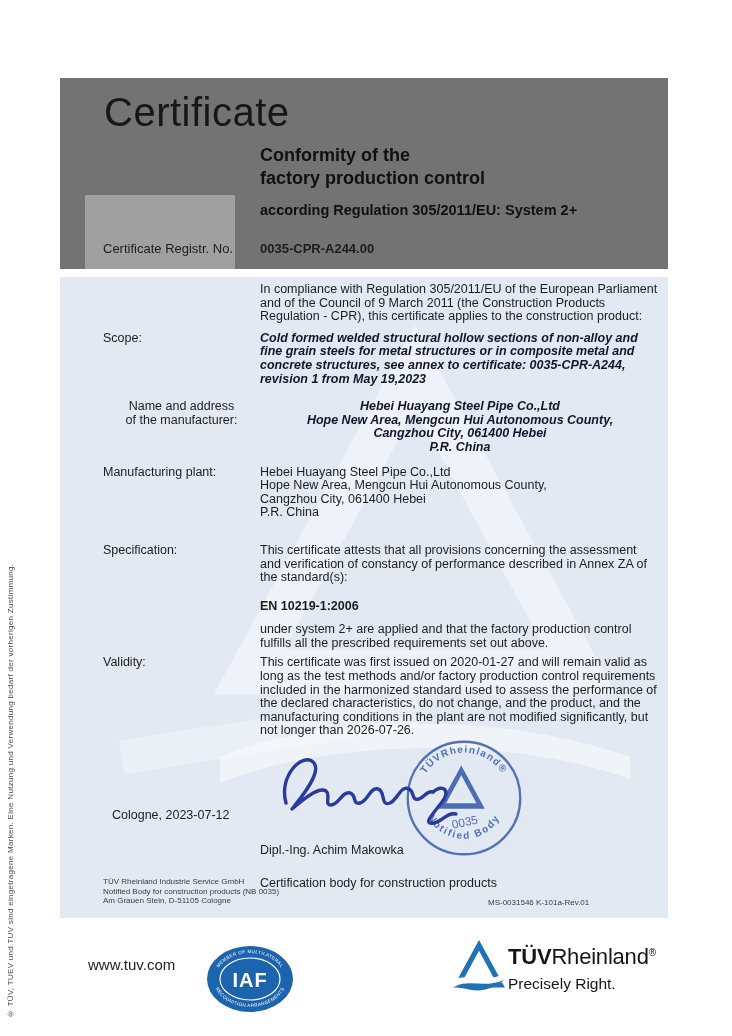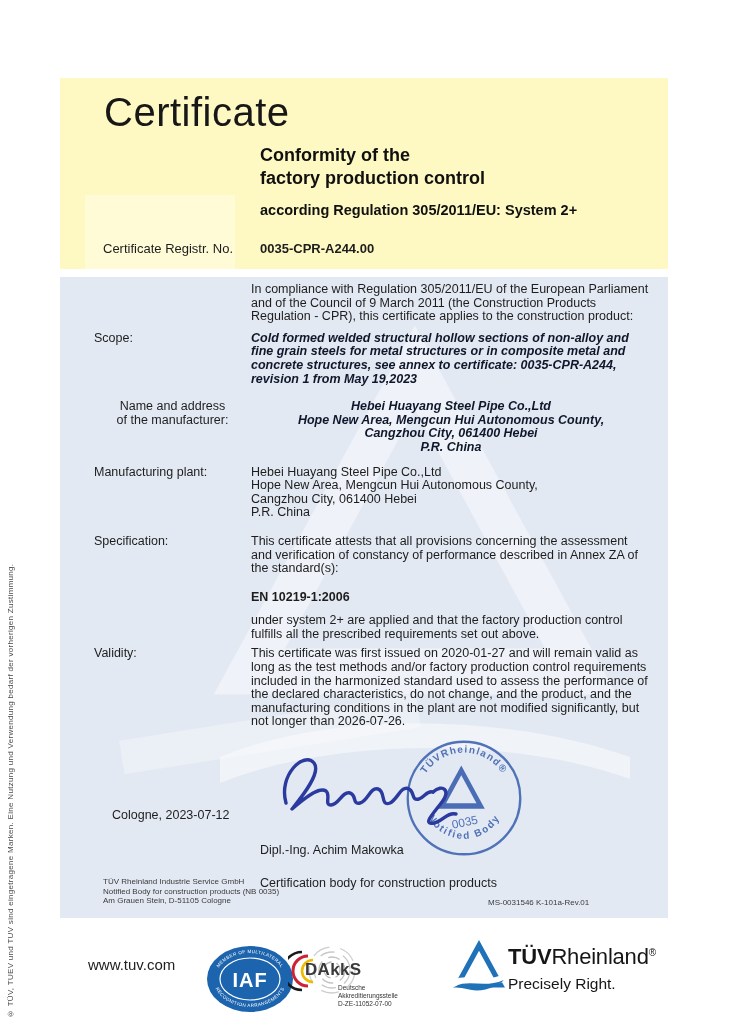--- a/index.html
+++ b/index.html
@@ -1,42 +1,42 @@
 <!DOCTYPE html>
 <html><head>
 <meta charset="utf-8">
 <style>
   html,body{margin:0;padding:0;background:#ffffff;}
   .page{
     position:relative;width:732px;height:1036px;background:#ffffff;overflow:hidden;
     font-family:"Liberation Sans",sans-serif;color:#1d1d1d;
   }
   
-  .band-top{position:absolute;left:60px;top:78px;width:608px;height:191px;background:#fef9c3;}
+  .band-top{position:absolute;left:60px;top:78px;width:608px;height:191px;background:#737373;}
   .band-body{position:absolute;left:60px;top:277px;width:608px;height:641px;background:#e3e9f3;}
   .wm-rect{position:absolute;left:25px;top:117px;width:150px;height:74px;background:rgba(255,255,255,.32);}
   .watermark{position:absolute;left:40px;top:10px;width:540px;height:560px;z-index:0;pointer-events:none;}
   .band-body .inner{position:relative;z-index:1;padding-top:6px;}
   
   .cert-title{position:absolute;left:44px;top:12px;font-size:40px;letter-spacing:.5px;color:#171717;}
   .cert-subtitle{position:absolute;left:200px;top:66px;font-size:18px;font-weight:700;line-height:23px;color:#101010;white-space:pre-line;}
   .cert-according{position:absolute;left:200px;top:124px;font-size:14.5px;font-weight:700;color:#101010;text-align:right;}
   .reg-row{position:absolute;left:0;top:163px;width:100%;font-size:13px;}
   .reg-row .lbl{position:absolute;left:43px;top:0;}
   .reg-row .val{position:absolute;left:200px;top:0;font-weight:700;}
   
-  .row{display:flex;padding-left:34px;font-size:12.5px;line-height:13.6px;}
+  .row{display:flex;padding-left:43px;font-size:12.5px;line-height:13.6px;}
   .row .lbl{width:157px;flex:none;white-space:pre-line;}
   .row .val{width:400px;}
   .b{font-weight:700;color:#0f172a;font-style:italic;}
   .pre{white-space:pre-line;}
   .mb-intro{margin-bottom:8px;}
   .mb-scope{margin-bottom:14px;}
   .mb-manu{margin-bottom:11px;text-align:center;}
-  .mb-plant{margin-bottom:15px;}
+  .mb-plant{margin-bottom:24px;}
   .mb-spec{margin-bottom:6px;}
   .spec-standard{font-weight:700;margin:15px 0 10px 0;}
   
   .stamp{position:absolute;left:345px;top:462px;z-index:2;opacity:.92;}
   .sig{position:absolute;left:210px;top:468px;z-index:3;}
   .place-date{position:absolute;left:52px;top:531px;font-size:12.5px;z-index:3;}
   .signer{position:absolute;left:200px;top:548px;font-size:12.5px;line-height:16.5px;z-index:3;white-space:pre-line;}
   
   .issuer{position:absolute;left:43px;top:600px;font-size:8px;line-height:9.6px;color:#3a3a3a;white-space:pre-line;z-index:3;}
   .doc-ref{position:absolute;left:428px;top:621px;font-size:8px;color:#3a3a3a;z-index:3;}
@@ -184,37 +184,20 @@
     <ellipse cx="44" cy="35" rx="30" ry="21" fill="none" stroke="#ffffff" stroke-width="1.2"></ellipse>
     <text x="44" y="43" font-size="20" font-weight="700" fill="#ffffff" text-anchor="middle" letter-spacing="1" font-family="Liberation Sans, sans-serif">IAF</text>
     <text font-size="4.6" fill="#ffffff" letter-spacing=".4" font-family="Liberation Sans, sans-serif">
       <textPath href="#iaf-arc-top" startOffset="50%" text-anchor="middle">MEMBER OF MULTILATERAL</textPath>
     </text>
     <text font-size="4.6" fill="#ffffff" letter-spacing=".4" font-family="Liberation Sans, sans-serif">
       <textPath href="#iaf-arc-bottom" startOffset="50%" text-anchor="middle">RECOGNITION ARRANGEMENTS</textPath>
     </text>
   </svg>
 
-  <div class="dakks-logo">
-    <svg width="118" height="70" viewBox="0 0 118 70">
-      <g fill="none">
-        <circle cx="44" cy="24" r="8" stroke="#bcbcbc" stroke-width="1.3" stroke-dasharray="9 5"></circle>
-        <circle cx="44" cy="24" r="13" stroke="#c2c2c2" stroke-width="1.3" stroke-dasharray="12 7"></circle>
-        <circle cx="44" cy="24" r="18" stroke="#c8c8c8" stroke-width="1.3" stroke-dasharray="15 9"></circle>
-        <circle cx="44" cy="24" r="23" stroke="#cecece" stroke-width="1.3" stroke-dasharray="18 11"></circle>
-        <path d="M14 6 A 19 19 0 0 0 14 44" stroke="#1a1a1a" stroke-width="2.6"></path>
-        <path d="M20 10 A 15 15 0 0 0 20 40" stroke="#cc2233" stroke-width="3"></path>
-        <path d="M25 14 A 11 11 0 0 0 25 36" stroke="#eebb00" stroke-width="2.6"></path>
-      </g>
-    </svg>
-    <div class="dakks-label">DAkkS</div>
-    <div class="dakks-sub">Deutsche
-Akkreditierungsstelle
-D-ZE-11052-07-00</div>
-  </div>
 
   <div class="brand">
     <svg class="brand-tri" width="54" height="58" viewBox="0 0 100 104">
       <use href="#tuv-tri" x="0" y="0" width="100" height="92" fill="#1f72b8"></use>
       <path d="M2 76 C 30 62 62 84 98 64 L98 78 C 62 96 30 76 2 90 Z" fill="#ffffff"></path>
       <path d="M6 88 C 32 74 60 92 96 76 C 88 86 58 100 34 94 C 22 91 12 91 6 88 Z" fill="#1f72b8"></path>
     </svg>
     <div class="brand-text">
       <div class="brand-name"><span class="tuv">TÜV</span><span>Rheinland</span><sup>®</sup></div>
       <div class="brand-tag">Precisely Right.</div>

